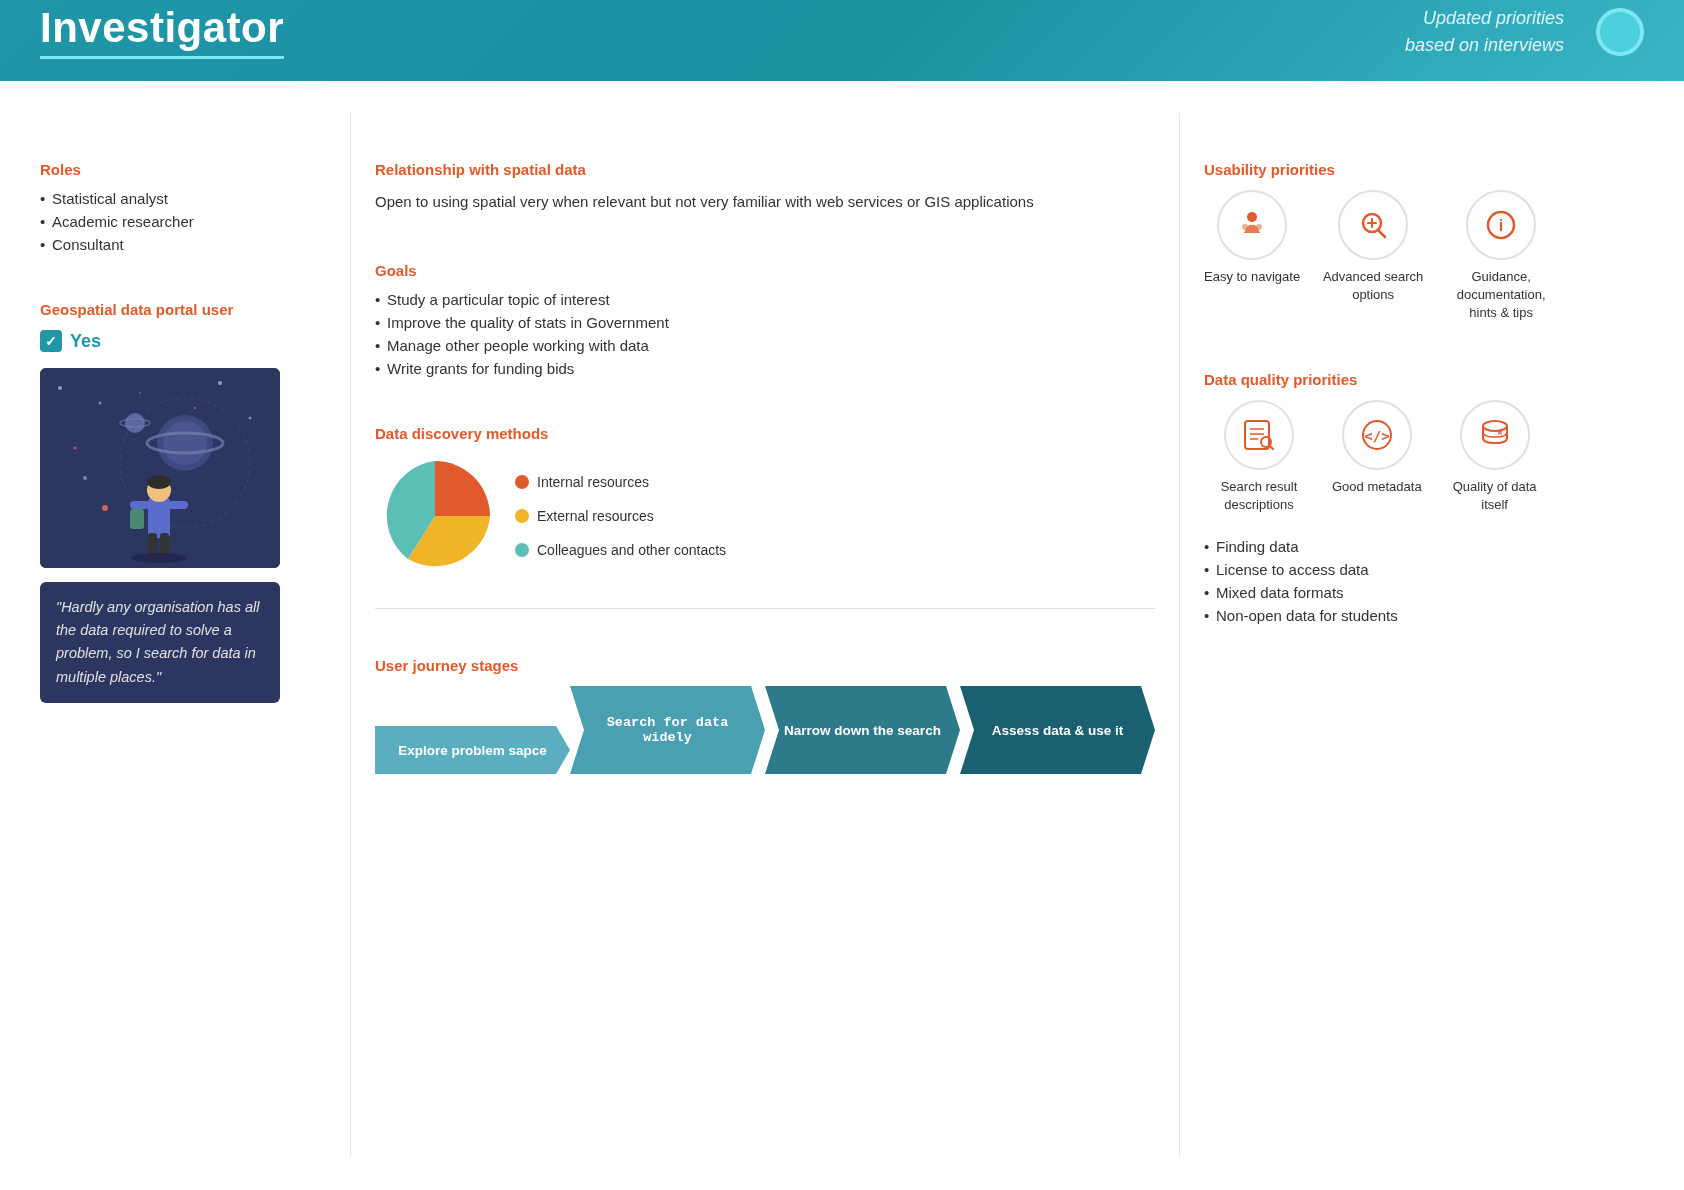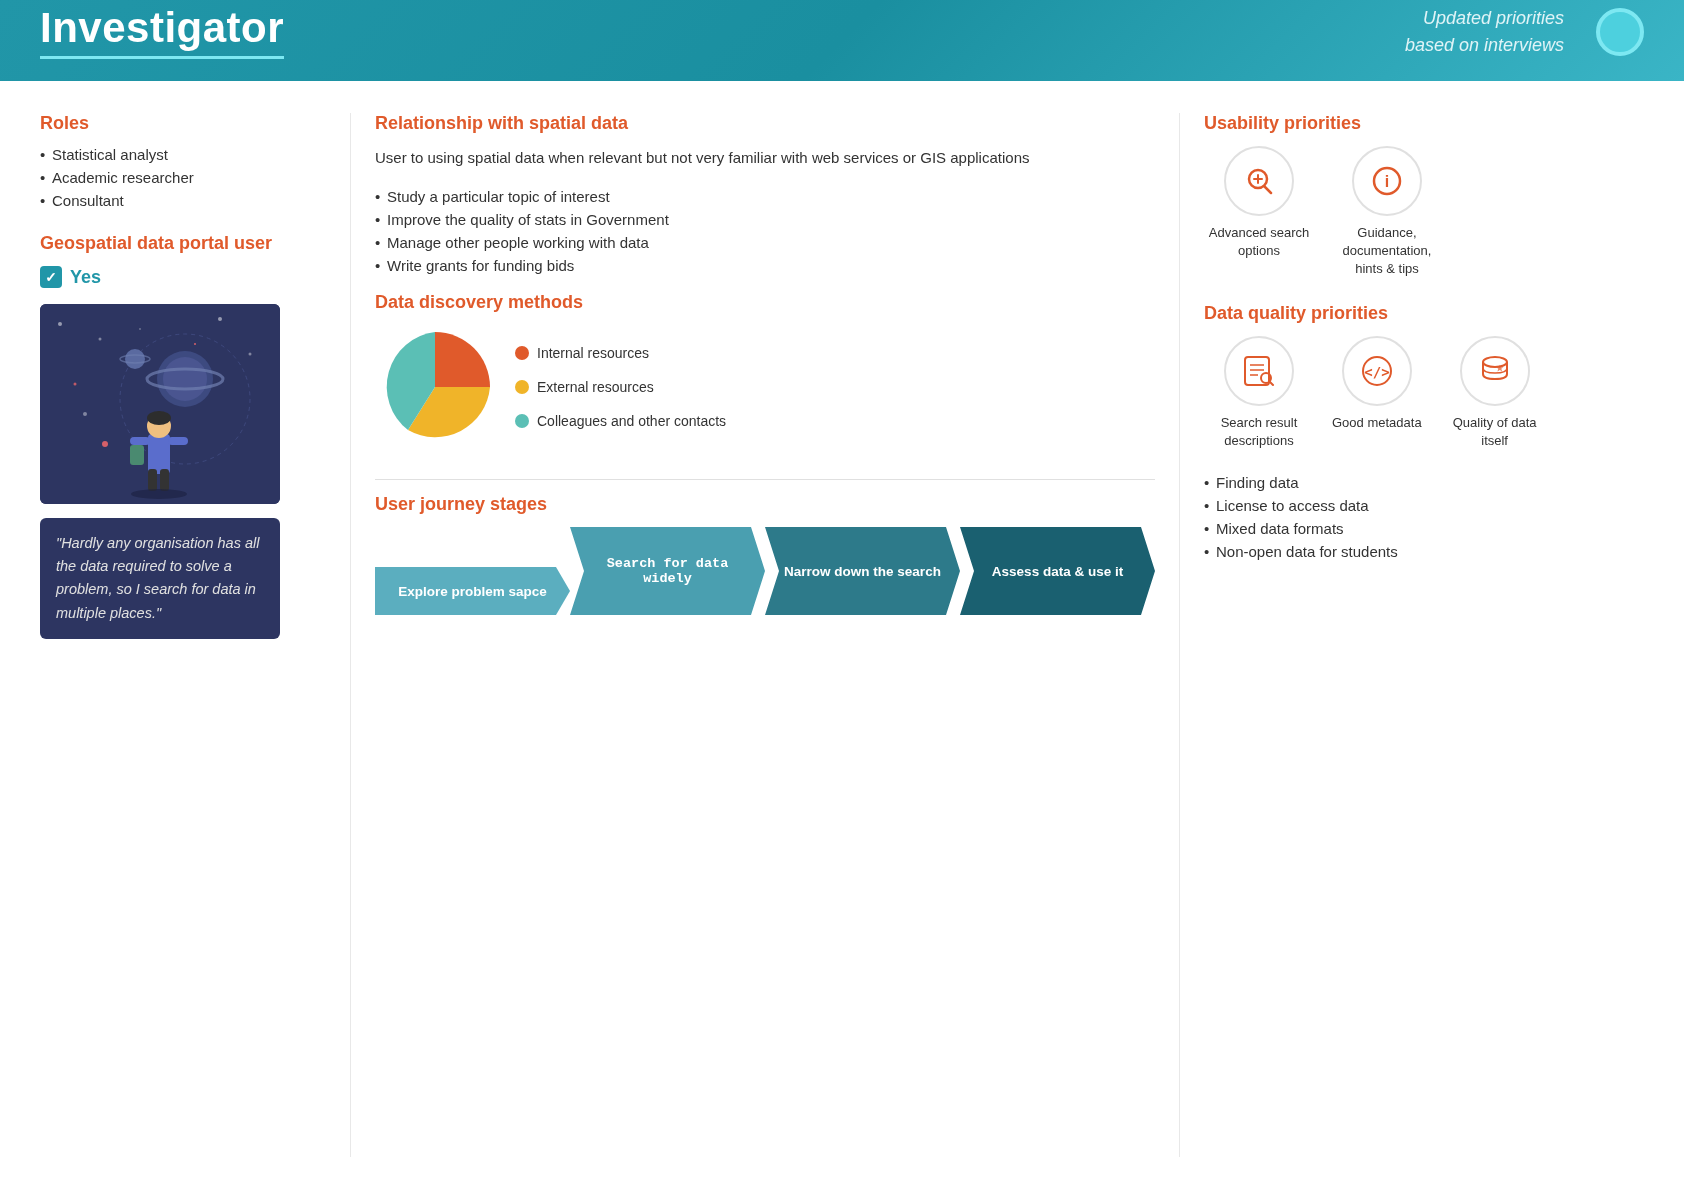--- a/index.html
+++ b/index.html
@@ -59,23 +59,24 @@
       height: calc(1190px - 90px);
     }
 
     
     .left-col {
       padding-right: 28px;
     }
 
     .section-title {
       color: #e05a2b;
-      font-size: 18px;
+      font-size: 15px;
       font-weight: 700;
       margin-bottom: 12px;
+      margin-top: 48px;
     }
 
     .bullet-list {
       list-style: none;
       padding: 0;
     }
     .bullet-list li {
       color: #333;
       font-size: 15px;
       margin-bottom: 6px;
@@ -354,24 +355,25 @@
 
     <div class="quote-box">
       <span>"Hardly any organisation has all the data required to solve a problem, so I search for data in multiple places."</span>
     </div>
   </div>
 
   <div class="mid-col">
 
     <div class="rel-section">
       <div class="section-title">Relationship with spatial data</div>
-      <p style="font-size:15px;color:#333;line-height:1.6;">User to using spatial data when relevant but not very familiar with web services or GIS applications</p>
+      <p style="font-size:15px;color:#333;line-height:1.6;">Open to using spatial very when relevant but not very familiar with web services or GIS applications</p>
     </div>
 
     <div class="goals-section" style="margin-top:18px;">
+      <div class="section-title">Goals</div>
       <ul class="bullet-list">
         <li>Study a particular topic of interest</li>
         <li>Improve the quality of stats in Government</li>
         <li>Manage other people working with data</li>
         <li>Write grants for funding bids</li>
       </ul>
     </div>
 
     <div class="discovery-section" style="margin-top:18px;">
       <div class="section-title">Data discovery methods</div>
@@ -421,20 +423,32 @@
       </div>
     </div>
   </div>
 
   <div class="right-col">
 
     <div class="usability-section">
       <div class="section-title">Usability priorities</div>
       <div class="priority-icons">
 
+        <div class="priority-item">
+          <div class="icon-circle">
+            <svg viewBox="0 0 36 36" fill="none" xmlns="http://www.w3.org/2000/svg">
+
+              <circle cx="18" cy="10" r="5" fill="#e05a2b"></circle>
+              <path d="M10 26 Q14 16 18 18 Q22 16 26 26" fill="#e05a2b" opacity="0.8"></path>
+              <circle cx="11" cy="20" r="3" fill="#e05a2b" opacity="0.5"></circle>
+              <circle cx="25" cy="20" r="3" fill="#e05a2b" opacity="0.5"></circle>
+            </svg>
+          </div>
+          <span class="priority-label">Easy to navigate</span>
+        </div>
 
         <div class="priority-item">
           <div class="icon-circle">
             <svg viewBox="0 0 36 36" fill="none" xmlns="http://www.w3.org/2000/svg">
               <circle cx="17" cy="16" r="9" stroke="#e05a2b" stroke-width="2.5" fill="none"></circle>
               <line x1="23.5" y1="23.5" x2="30" y2="30" stroke="#e05a2b" stroke-width="2.5" stroke-linecap="round"></line>
               <line x1="13" y1="16" x2="21" y2="16" stroke="#e05a2b" stroke-width="2" stroke-linecap="round"></line>
               <line x1="17" y1="12" x2="17" y2="20" stroke="#e05a2b" stroke-width="2" stroke-linecap="round"></line>
             </svg>
           </div>

